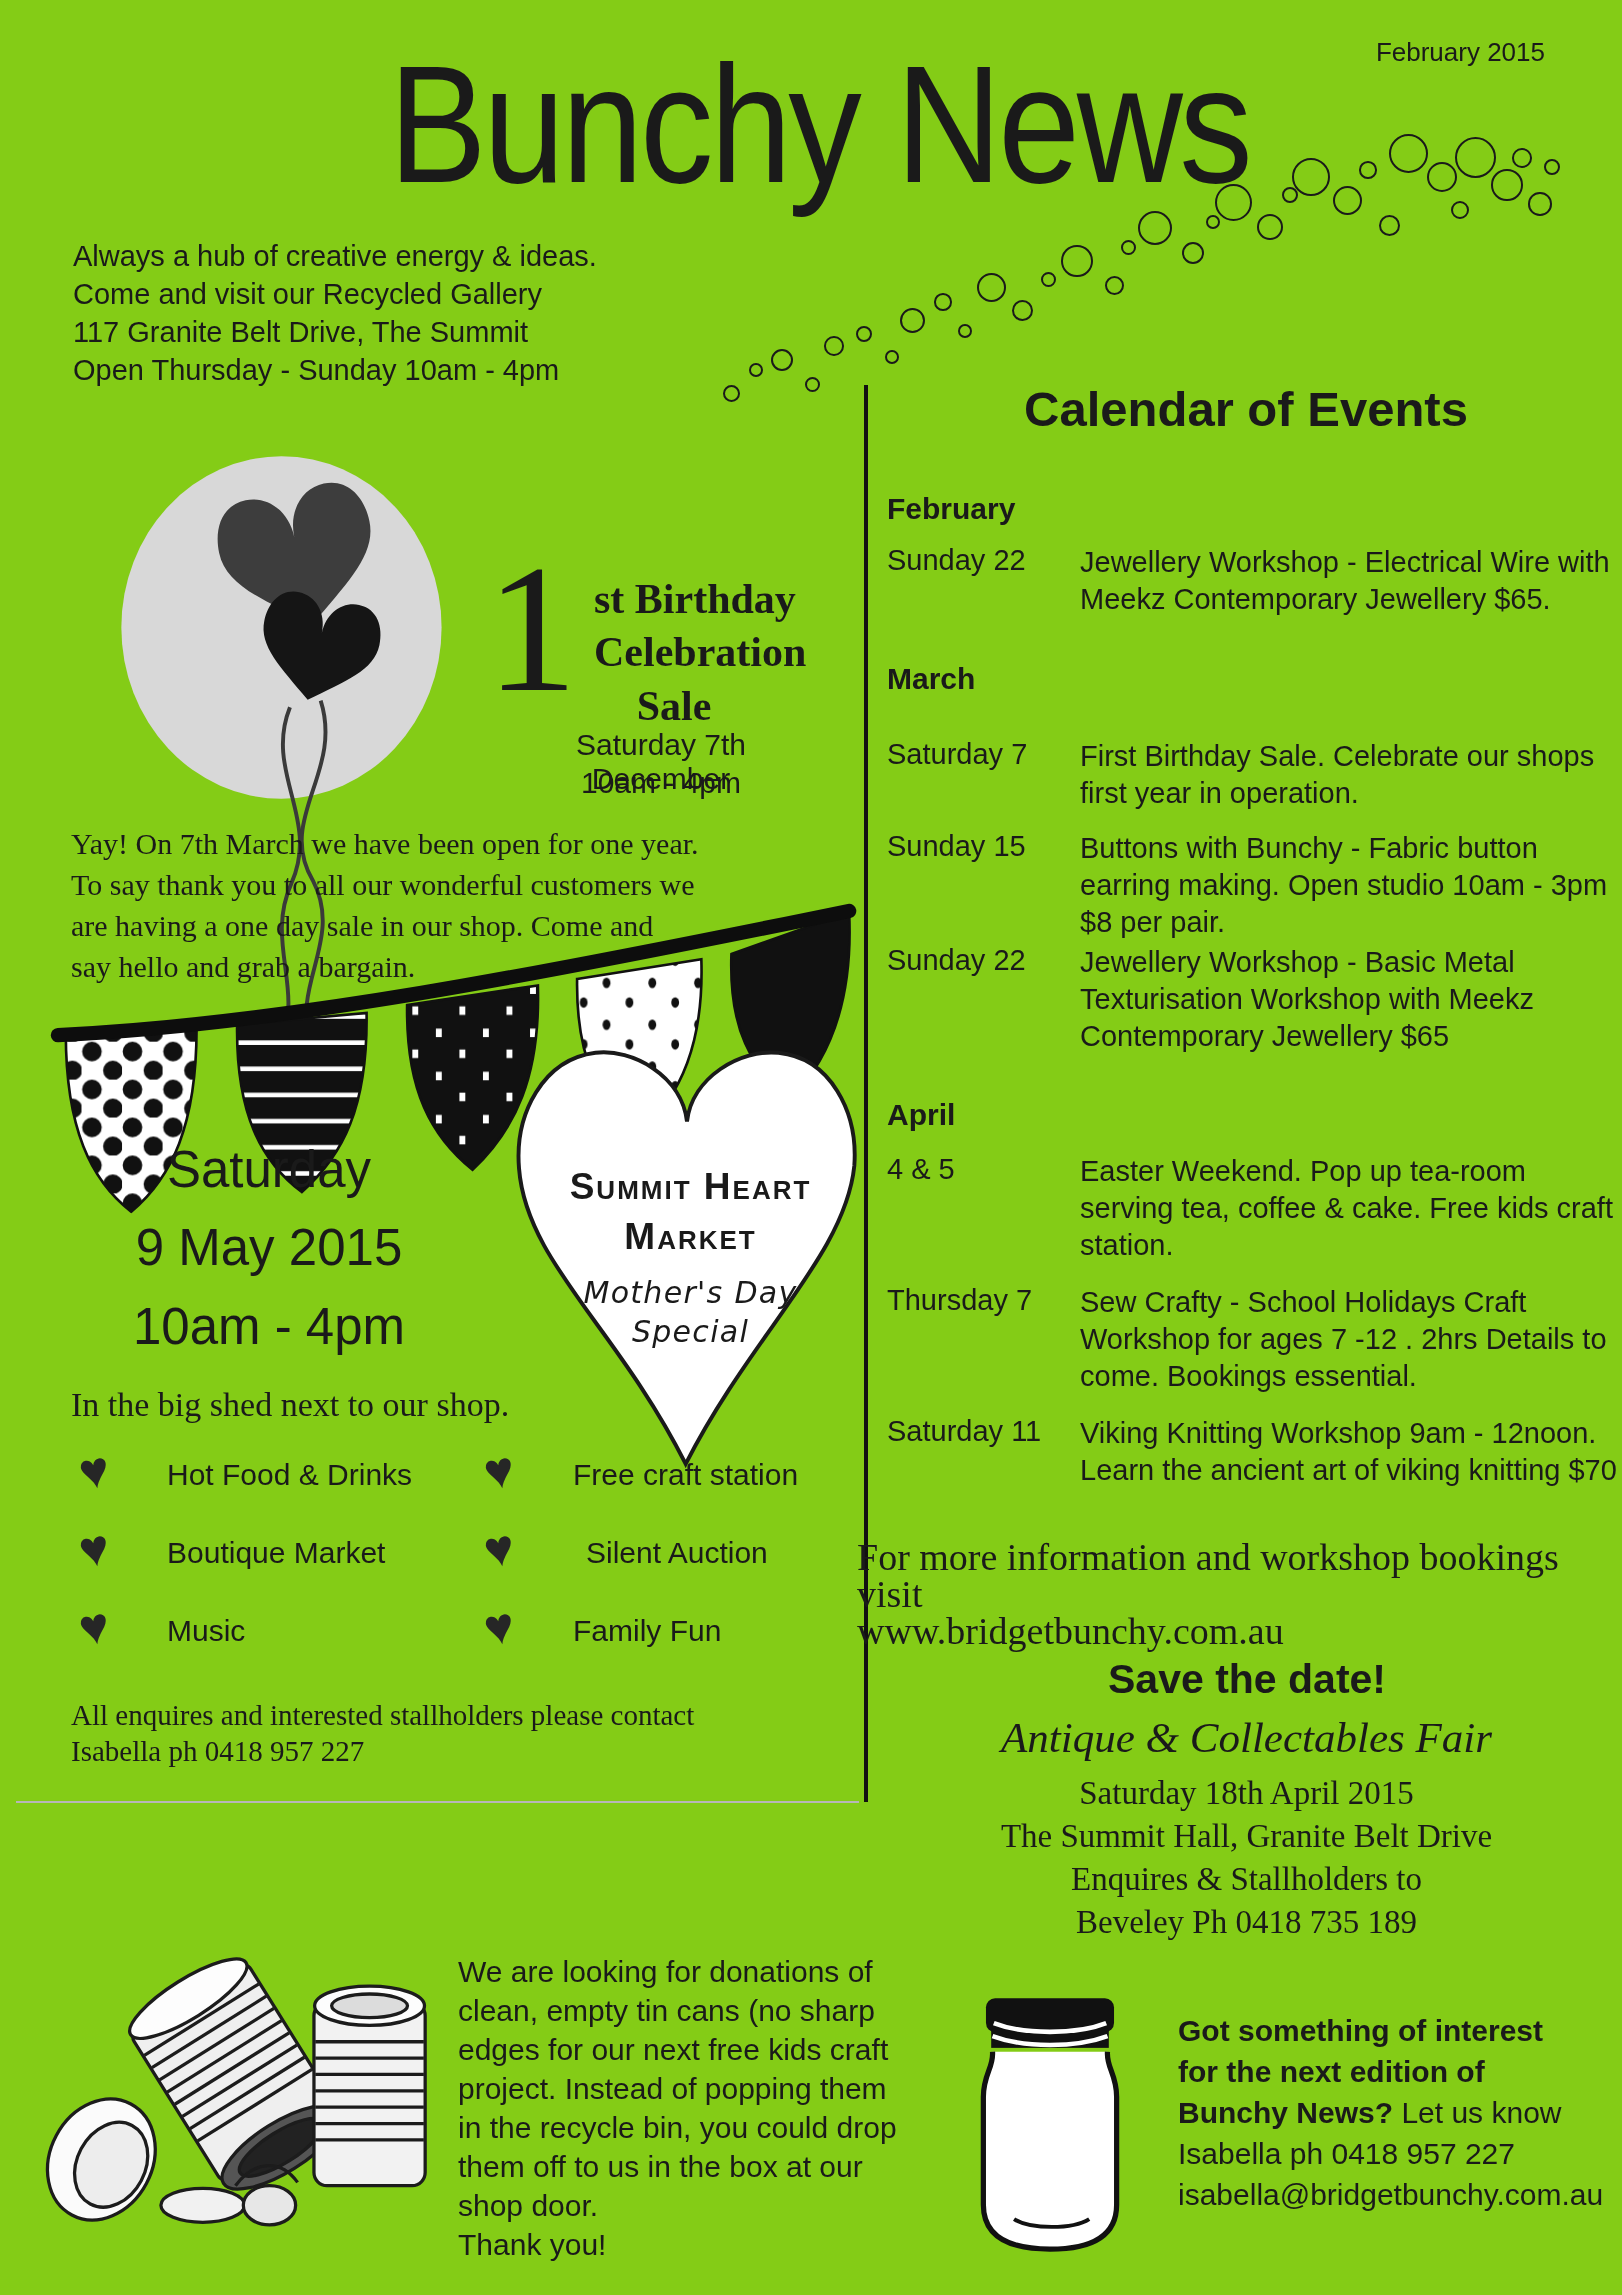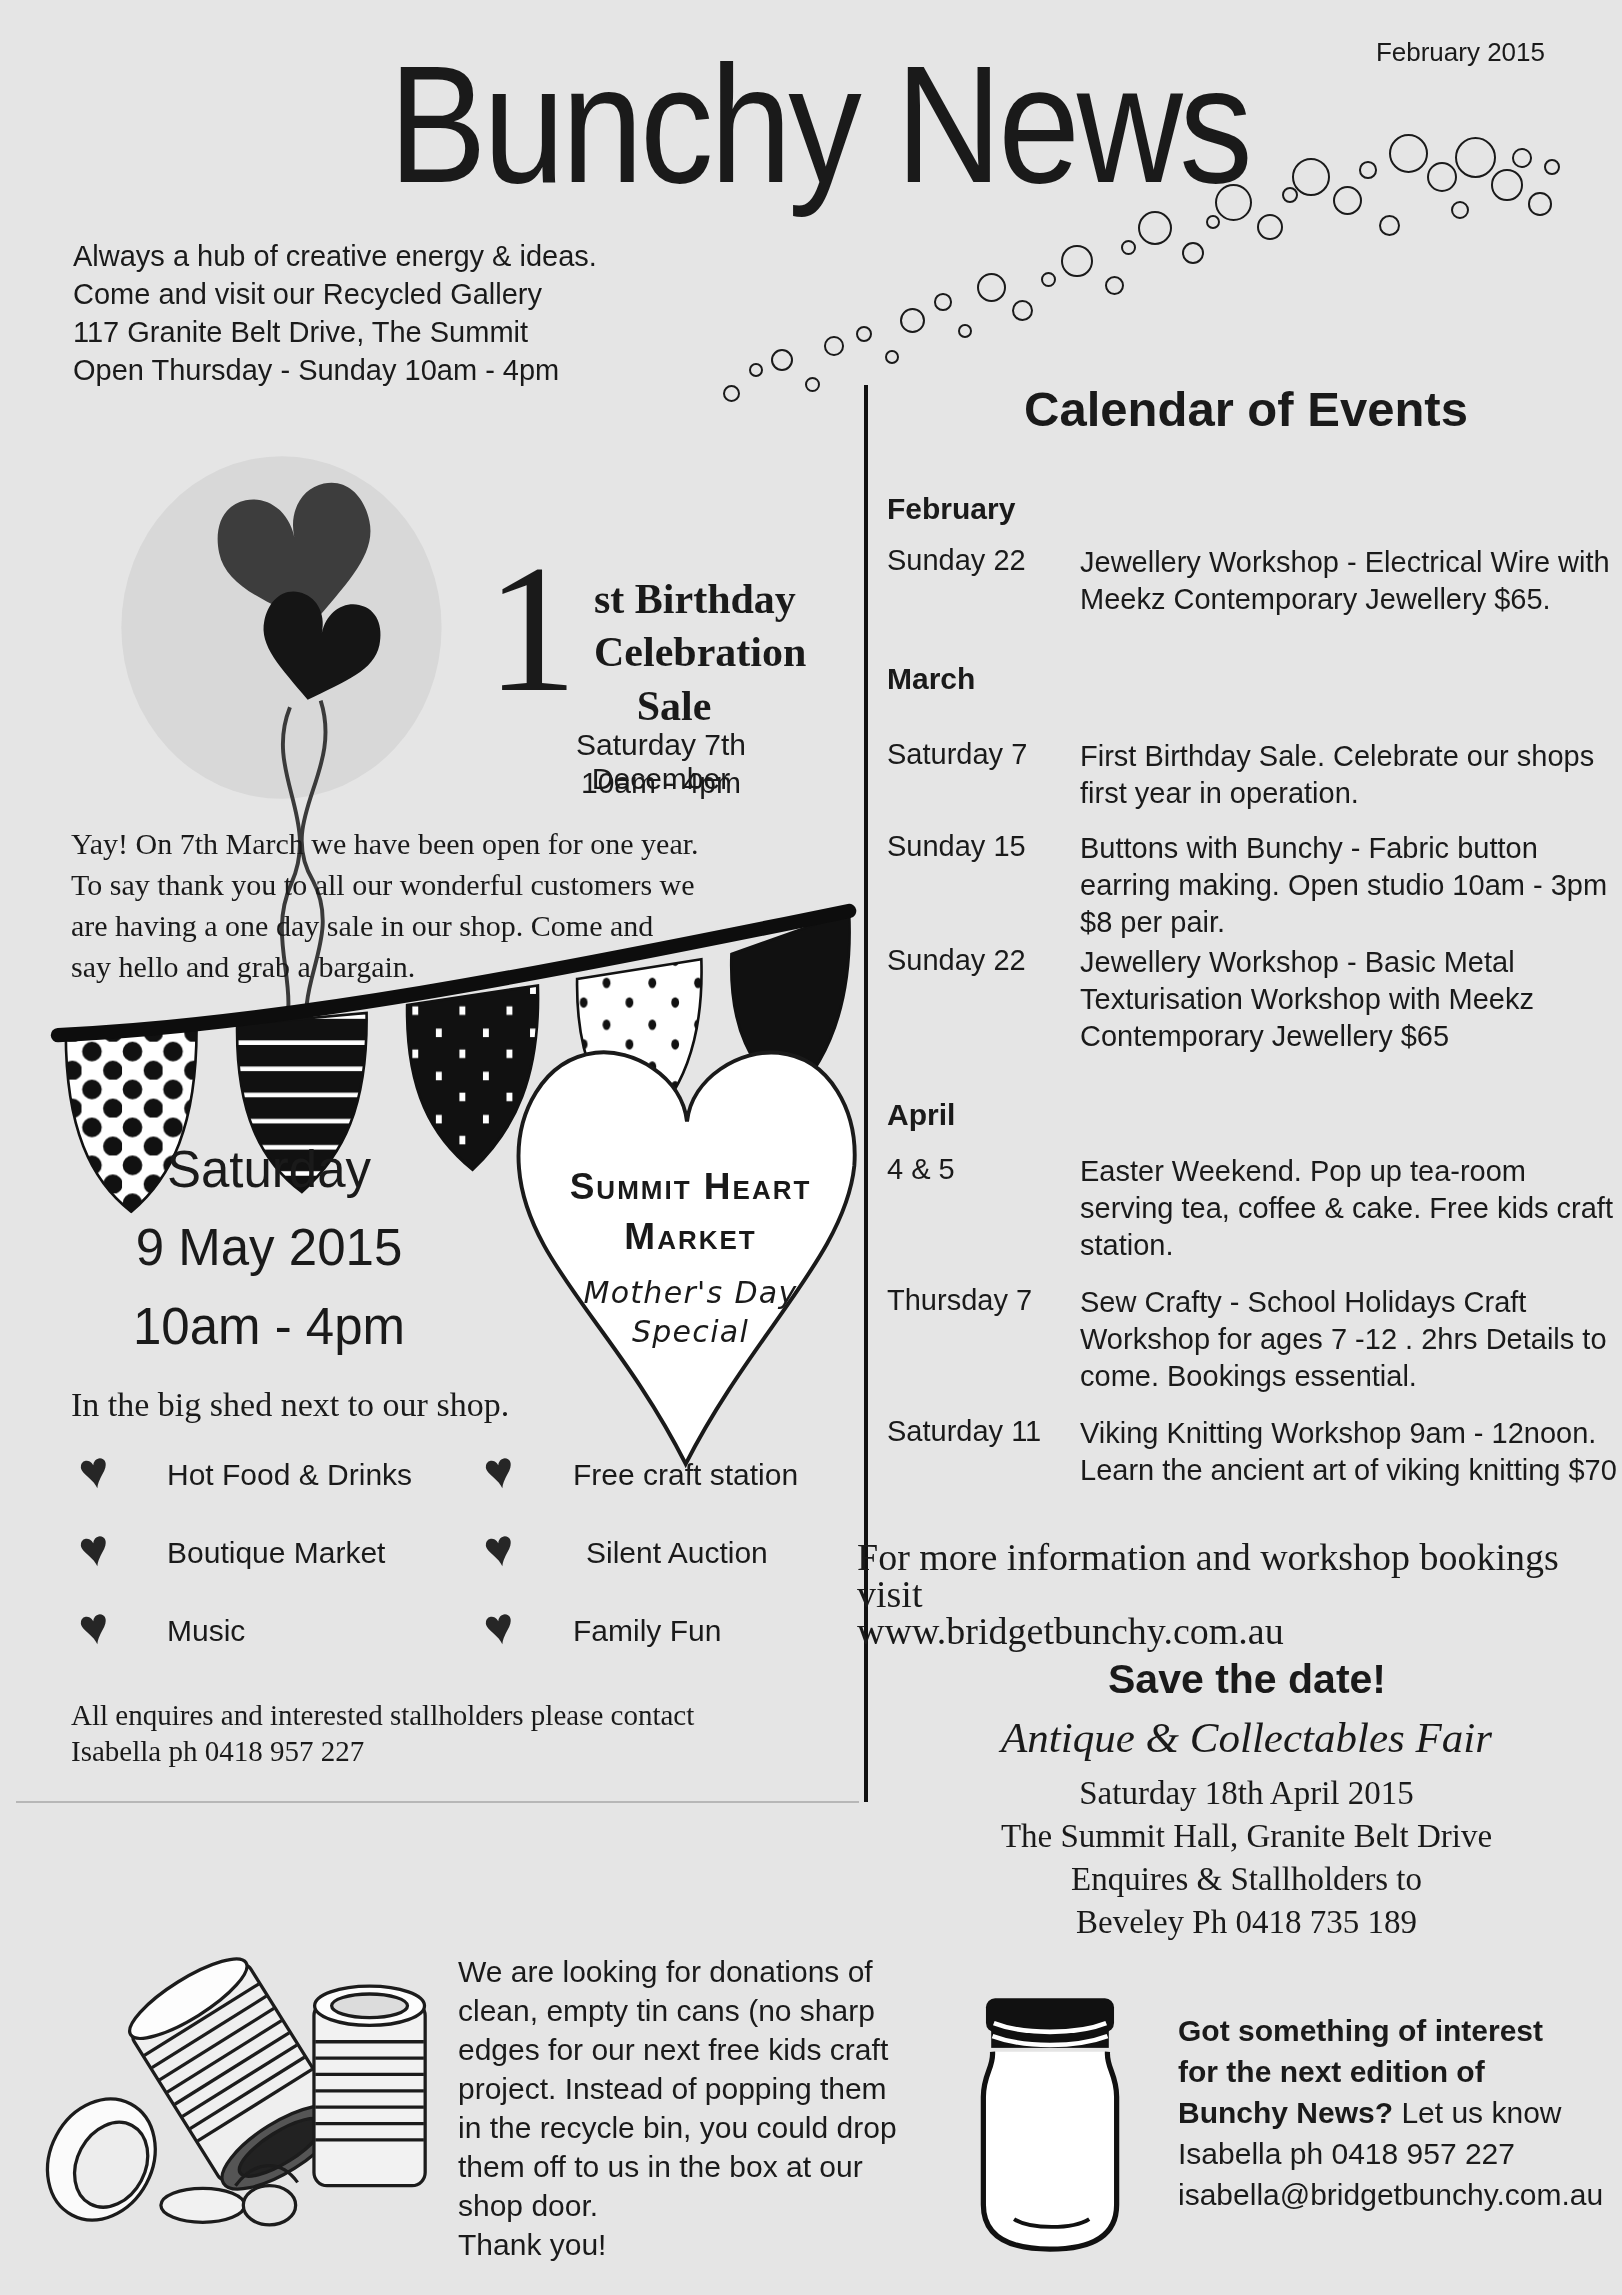--- a/index.html
+++ b/index.html
@@ -1,16 +1,16 @@
 <!DOCTYPE html>
 <html style="font-size:10.5px"><head>
 <meta charset="utf-8">
 <style>
   html,body{margin:0;padding:0;background:#fff;}
-  #page{position:relative;width:1623px;height:2295px;background:#e5e5e5;overflow:hidden;
+  #page{position:relative;width:1623px;height:2295px;background:#84cc16;overflow:hidden;
         font-family:"Liberation Sans",sans-serif;color:#1a1a1a;}
   .abs{position:absolute;}
 
   
   .masthead{left:246px;top:41px;width:1146px;text-align:center;}
   .masthead .t{display:inline-block;font-size:167px;font-weight:400;letter-spacing:-3.9px;
                transform:scaleX(.88);transform-origin:center;line-height:1;}
   .issue-date{left:1283px;top:37px;width:262px;text-align:right;font-size:26px;}
 
   .intro{left:73px;top:237px;font-size:29px;line-height:38px;}

